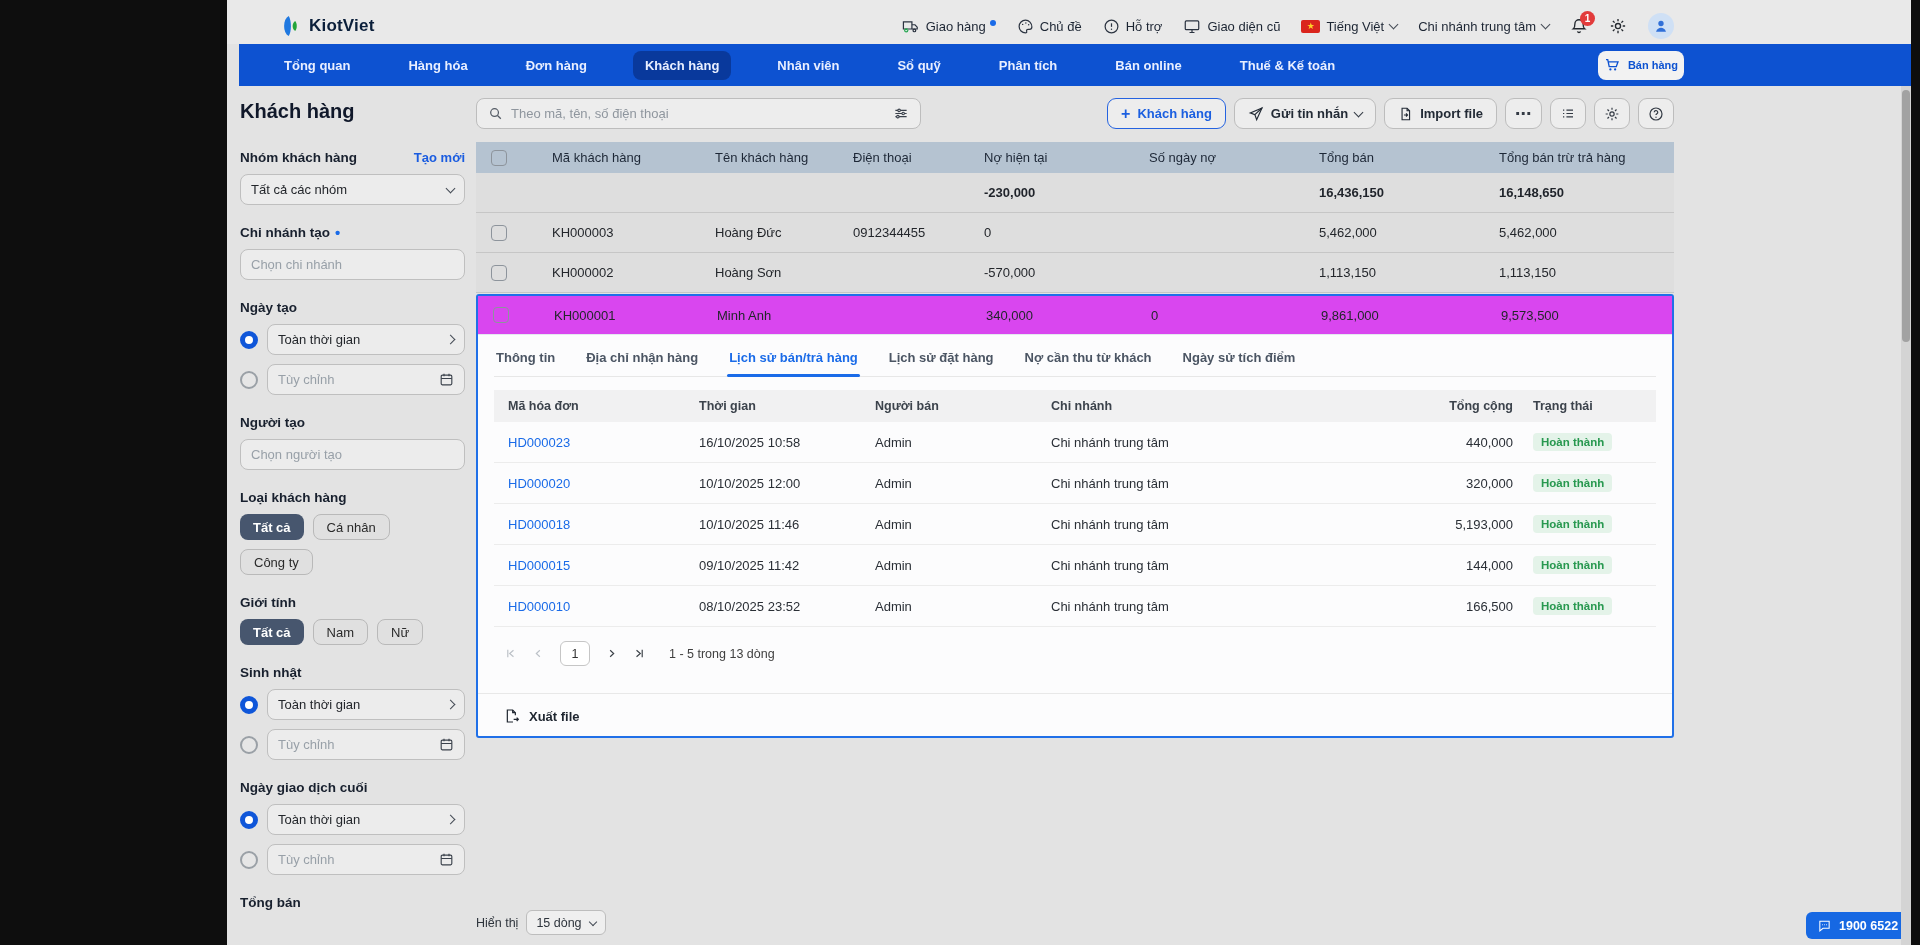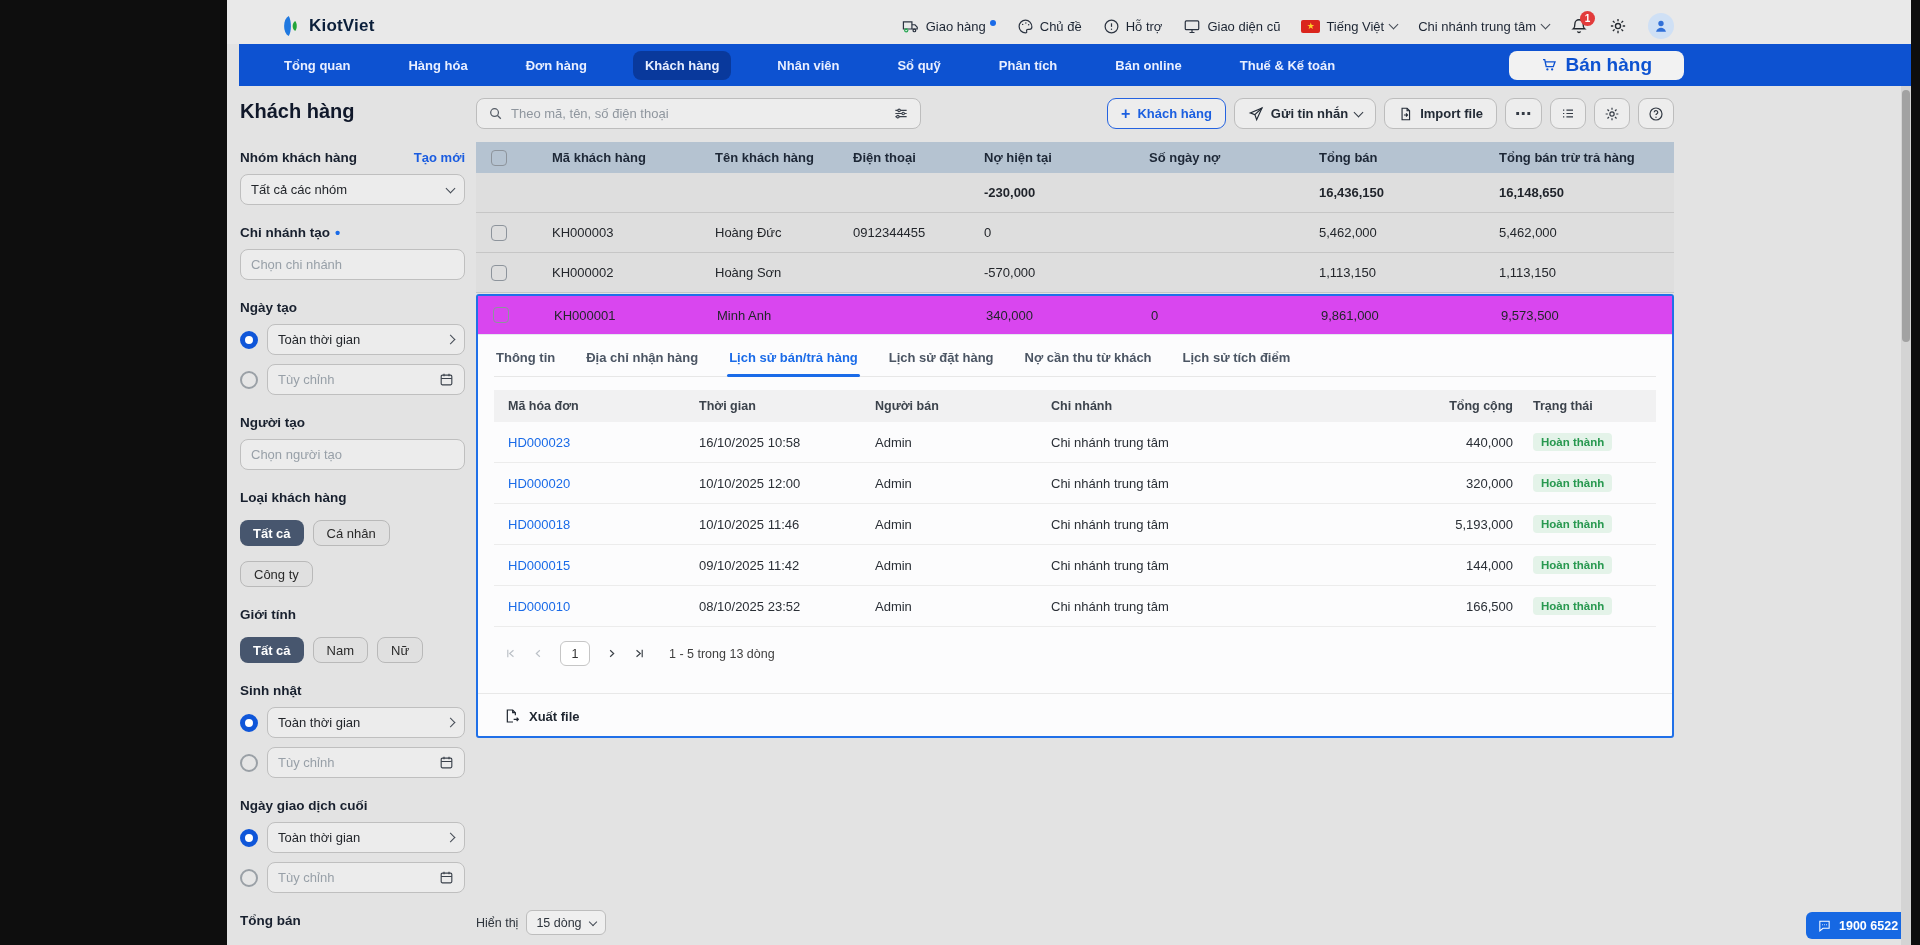--- a/index.html
+++ b/index.html
@@ -17,62 +17,62 @@
   .chev { width:7px; height:7px; border-right:1.6px solid #444b55; border-bottom:1.6px solid #444b55; transform:rotate(45deg); margin-top:-3px; }
   .flag { width:19px; height:13px; background:#da251d; border-radius:2px; display:flex; align-items:center; justify-content:center; color:#ffd028; font-size:9px; line-height:1; }
   .bell-wrap { position:relative; }
   .badge { position:absolute; top:-6px; right:-7px; min-width:15px; height:15px; background:#e23b3b; border-radius:8px; color:#fff; font-size:10px; font-weight:700; display:flex; align-items:center; justify-content:center; padding:0 3px; }
   .avatar { width:26px; height:26px; border-radius:50%; background:#cfe0f5; display:flex; align-items:center; justify-content:center; }
 
   
   .navbar { position:absolute; left:12px; top:44px; width:100%; height:42px; background:#0d52d1; display:flex; align-items:center; padding:0 239px 0 33px; gap:34px; }
   .nav-item { color:#e9efff; font-size:13px; font-weight:700; padding:7px 12px; border-radius:8px; cursor:pointer; white-space:nowrap; }
   .nav-item.active { background:#09399c; }
-  .sell-btn { margin-left:auto; height:29px; background:#f2f2f2; color:#0d52d1; border-radius:8px; display:flex; align-items:center; gap:8px; padding:0 32px; font-size:19px; font-weight:800; cursor:pointer; }
+  .sell-btn { margin-left:auto; height:29px; background:#f2f2f2; color:#0d52d1; border-radius:8px; display:flex; align-items:center; gap:8px; padding:0 6px; font-size:11px; font-weight:800; cursor:pointer; }
 
   
   .content { position:absolute; left:0; top:86px; right:0; bottom:0; }
   .page-title { position:absolute; left:13px; top:14px; font-size:20px; font-weight:800; color:#10182a; }
 
   
   .sidebar { position:absolute; left:13px; top:64px; width:225px; font-size:13px; color:#222; }
   .sb-label { display:flex; align-items:center; font-size:13.5px; font-weight:700; color:#18202e; margin-top:20px; }
   .sb-label:first-child { margin-top:0; }
   .sb-link { margin-left:auto; color:#1a5ce0; font-weight:600; font-size:13px; cursor:pointer; }
   .req-dot { color:#1a6be8; margin-left:5px; font-size:15px; line-height:0; }
   .sb-box { height:31px; background:#ececec; border:1px solid #bfbfbf; border-radius:8px; display:flex; align-items:center; padding:0 10px; margin-top:9px; color:#23262b; cursor:pointer; }
   .sb-box .chev { margin-left:auto; }
   .sb-box .chev-r { width:7px; height:7px; border-right:1.6px solid #444b55; border-bottom:1.6px solid #444b55; transform:rotate(-45deg); margin-left:auto; }
   .placeholder { color:#98a0a8; }
   .radio-row { display:flex; align-items:center; gap:9px; margin-top:9px; }
   .radio-row .sb-box { flex:1; margin-top:0; }
   .radio { width:18px; height:18px; border-radius:50%; flex:none; }
   .radio.sel { border:5.5px solid #0f56d9; background:#fff; }
   .radio.un { border:2px solid #9aa0a6; background:#e6e6e6; }
-  .chip-row { display:flex; gap:9px; margin-top:15px; }
+  .chip-row { display:flex; gap:9px; margin-top:9px; }
   .chip { height:26px; padding:0 13px; border-radius:8px; display:flex; align-items:center; font-size:13px; cursor:pointer; }
   .chip.active { background:#47566e; color:#fff; font-weight:700; }
   .chip.plain { background:#e0e0e0; border:1px solid #b9b9b9; color:#2a2a2a; }
   .cal-ico { margin-left:auto; color:#3a414b; }
 
   
   .toolbar { position:absolute; left:249px; top:12px; width:1198px; height:31px; display:flex; align-items:center; }
   .search { width:445px; height:31px; background:#ededed; border:1px solid #bdbdbd; border-radius:8px; display:flex; align-items:center; gap:8px; padding:0 11px; }
   .search .ph { font-size:13px; color:#8f969e; }
   .search .flt { margin-left:auto; color:#3a414b; cursor:pointer; }
   .tb-group { margin-left:auto; display:flex; gap:8px; }
   .btn { height:31px; background:#ededed; border:1px solid #bdbdbd; border-radius:9px; display:flex; align-items:center; gap:7px; padding:0 13px; font-size:13px; font-weight:700; color:#222a35; cursor:pointer; white-space:nowrap; }
   .btn.blue { color:#1b5fe0; border-color:#2563e0; }
   .btn.sq { padding:0 9px; color:#333a44; }
   .btn .chev { border-color:#333a44; margin-top:-2px; }
 
   
   .table { position:absolute; left:249px; top:56px; width:1198px; }
   .trow { display:grid; grid-template-columns:48px 160px 150px 150px 165px 170px 180px 1fr; align-items:center; }
-  .thead { height:31px; background:#b5c3d1; font-size:13px; font-weight:700; color:#1d2736; }
+  .thead { height:31px; background:#b5c3d1; font-size:13px; font-weight:400; color:#1d2736; }
   .tsum { height:40px; background:#dedede; border-bottom:1px solid #c6c6c6; font-size:13px; font-weight:700; color:#1f232a; }
   .tdata { height:40px; background:#dedede; border-bottom:1px solid #c6c6c6; font-size:13px; color:#23262b; cursor:pointer; }
   .c-code { padding-left:28px; } .c-name { padding-left:31px; } .c-phone { padding-left:19px; }
   .cr { text-align:left; } .pr8 { padding-right:8px; } .pr3 { padding-right:3px; }
   .cb { width:16px; height:16px; border:1.5px solid #8d949c; border-radius:4px; margin-left:15px; background:transparent; cursor:pointer; }
 
   
   .panel { position:absolute; left:249px; top:208px; width:1198px; height:444px; background:#fcfcfd; border:2px solid #2070e8; border-radius:3px; }
   .prow { height:39px; background:#d946ef; border-bottom:1px solid #e3e8ef; font-size:13px; color:#23262b; }
   .tabs { margin:5px 16px 0; display:flex; gap:27px; border-bottom:1px solid #e7e7e7; }
@@ -431,21 +431,21 @@
         <span class="cr pr8">9,861,000</span>
         <span class="cr pr8">9,573,500</span>
       </div>
 
       <div class="tabs">
         <div class="tab">Thông tin</div>
         <div class="tab">Địa chỉ nhận hàng</div>
         <div class="tab active">Lịch sử bán/trả hàng</div>
         <div class="tab">Lịch sử đặt hàng</div>
         <div class="tab">Nợ cần thu từ khách</div>
-        <div class="tab">Lịch sử tích điểm</div>
+        <div class="tab">Ngày sử tích điểm</div>
       </div>
 
       <div class="itable">
         <div class="irow ihead">
           <span class="i1">Mã hóa đơn</span>
           <span class="i2">Thời gian</span>
           <span class="i3">Người bán</span>
           <span class="i4">Chi nhánh</span>
           <span class="i5">Tổng cộng</span>
           <span class="i6">Trạng thái</span>

